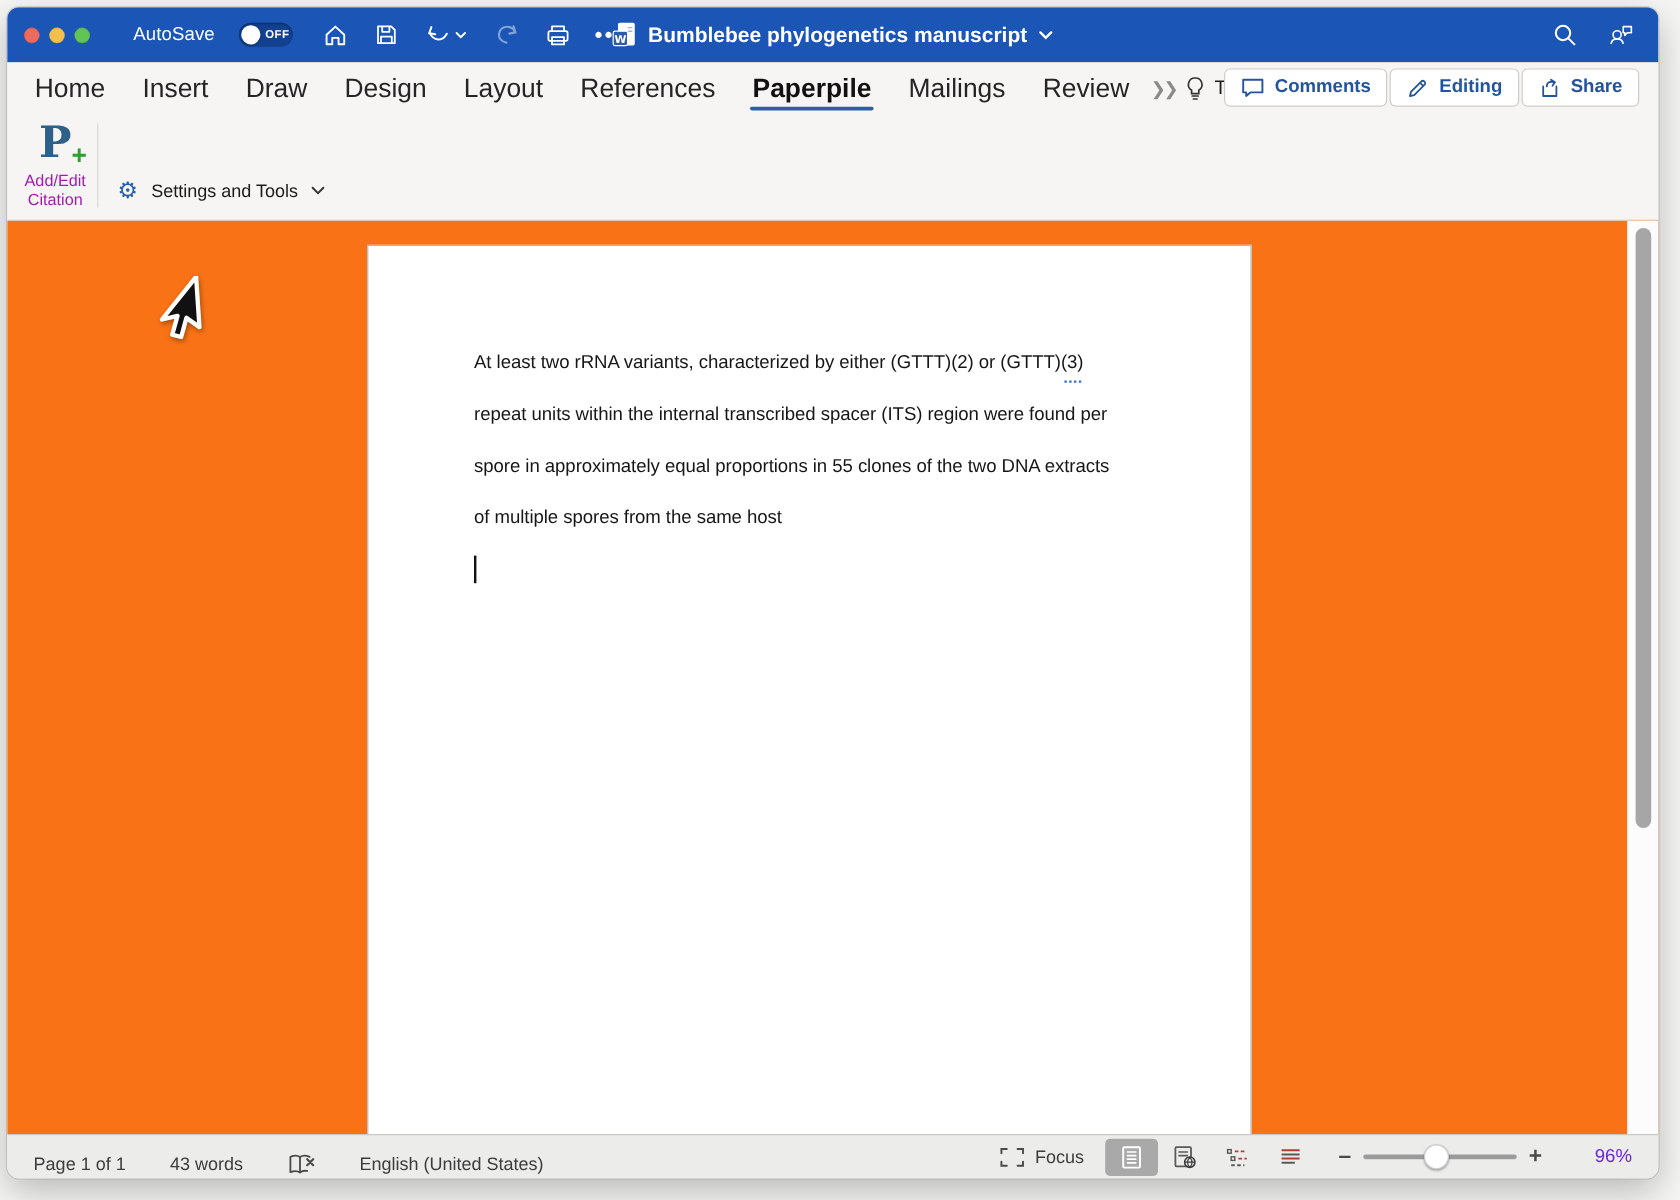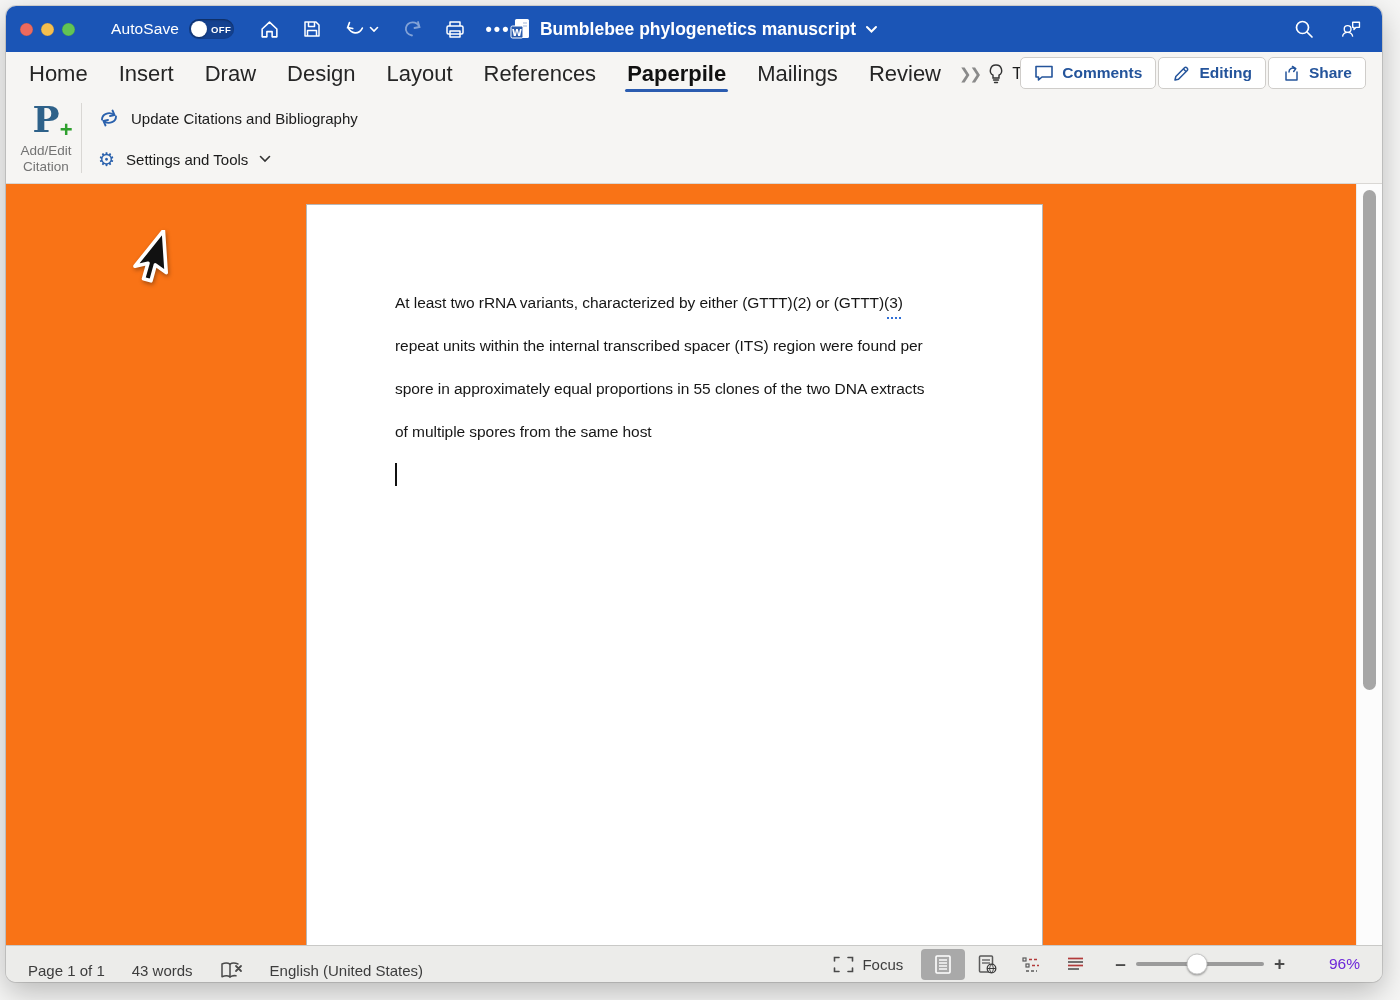--- a/index.html
+++ b/index.html
@@ -16,21 +16,21 @@
     position:relative; height:46px; background:#1b55b6;
     display:flex; align-items:center; color:#fff;
   }
   .traffic { display:flex; gap:8px; margin-left:14px; }
   .tl { width:13px; height:13px; border-radius:50%; }
   .tl.red    { background:#ed6a5e; box-shadow:inset 0 0 0 .5px rgba(0,0,0,.15); }
   .tl.yellow { background:#f5bf4f; box-shadow:inset 0 0 0 .5px rgba(0,0,0,.15); }
   .tl.green  { background:#61c455; box-shadow:inset 0 0 0 .5px rgba(0,0,0,.15); }
   .autosave-label { margin-left:36px; font-size:15.5px; font-weight:400; letter-spacing:.1px; }
   .autosave-toggle {
-    margin-left:10px; width:45px; height:20px; border-radius:10px;
+    margin-left:20px; width:45px; height:20px; border-radius:10px;
     background:#14418f; box-shadow:inset 0 1px 2px rgba(0,0,0,.35);
     display:flex; align-items:center; position:relative; cursor:default;
   }
   .autosave-knob { width:16px; height:16px; border-radius:50%; background:#fff; margin-left:2px; box-shadow:0 1px 2px rgba(0,0,0,.3); }
   .autosave-state { font-size:9.5px; font-weight:700; letter-spacing:.4px; margin-left:4px; }
   .tb-icons { display:flex; align-items:center; gap:21px; margin-left:24px; }
   .tb-icon { display:flex; align-items:center; justify-content:center; width:22px; height:22px; }
   .tb-icon svg { display:block; }
   .undo-wrap { display:flex; align-items:center; gap:2px; }
   .redo { opacity:.45; }
@@ -66,21 +66,21 @@
     background:#fff; border:1px solid #cfcdca; border-radius:5px;
     color:#24549b; font-size:15.5px; font-weight:700; cursor:default;
   }
 
   
   .ribbon { position:relative; height:89px; background:#f6f5f3; border-bottom:1px solid #d9d7d4; }
   .addedit { position:absolute; left:6px; top:4px; width:68px; text-align:center; cursor:default; }
   .pp-logo { position:relative; display:inline-block; height:42px; }
   .pp-p { font-size:36px; font-weight:800; color:#2e6189; font-family:"DejaVu Serif", serif; line-height:40px; }
   .pp-plus { position:absolute; right:-13px; bottom:2px; font-size:22px; font-weight:800; color:#2fa02e; line-height:18px; }
-  .addedit-label { margin-top:2px; font-size:13.5px; color:#737373; line-height:1.18; }
+  .addedit-label { margin-top:2px; font-size:13.5px; color:#a21caf; line-height:1.18; }
   .ribbon-divider { position:absolute; left:75px; top:8px; bottom:10px; width:1px; background:#d9d7d4; }
   .ribbon-row { position:absolute; left:92px; display:flex; align-items:center; gap:11px; font-size:15px; color:#1b1b1b; cursor:default; }
   .ribbon-row.r1 { top:10px; height:26px; }
   .ribbon-row.r2 { top:51px; height:26px; }
   .gear-glyph { font-family:"DejaVu Sans", sans-serif; font-size:19px; color:#2a61ad; line-height:19px; }
 
   
   .docarea { position:relative; height:761px; background:#f97316; overflow:hidden; }
   .page {
     position:absolute; left:300px; top:20px; width:737px; height:755px;
@@ -92,21 +92,21 @@
   .caret { position:absolute; left:88px; top:258px; width:1.5px; height:23px; background:#111; }
   .scrollstrip { position:absolute; right:0; top:0; bottom:0; width:26px; background:#fcfcfc; border-left:1px solid #ececec; }
   .scrollthumb { position:absolute; right:6px; top:6px; width:13px; height:500px; border-radius:7px; background:#a6a6a6; }
   .mouse-cursor { position:absolute; left:120px; top:46px; filter:drop-shadow(1px 2px 2px rgba(0,0,0,.35)); }
 
   
   .statusbar {
     height:37px; background:#ececea; border-top:1px solid #c9c9c7;
     display:flex; align-items:center; padding:0 22px; font-size:15px; color:#3d3d3d;
   }
-  .sb-left { display:flex; align-items:center; gap:27px;margin-top:13px; }
+  .sb-left { display:flex; align-items:center; gap:37px;margin-top:13px; }
   .sb-spacer { flex:1; }
   .sb-right { display:flex; align-items:center; }
   .focus-group { display:flex; align-items:center; gap:8px; margin-right:18px; }
   .view-btn { width:44px; height:31px; display:flex; align-items:center; justify-content:center; border-radius:4px; }
   .view-btn.selected { background:#a9a9a9; }
   .zoom-minus,.zoom-plus { font-size:19px; color:#4a4a4a; font-weight:700; padding:0 6px; }
   .zoom-minus { margin-left:12px; }
   .zoom-track { position:relative; width:128px; height:4px; background:#9b9b9b; border-radius:2px; margin:0 4px; }
   .zoom-thumb {
     position:absolute; left:48%; top:50%; transform:translate(-50%,-50%);
@@ -252,29 +252,20 @@
 
   <div class="ribbon">
     <div class="addedit">
       <div class="pp-logo">
         <span class="pp-p">P</span><span class="pp-plus">+</span>
       </div>
       <div class="addedit-label">Add/Edit Citation</div>
     </div>
     <div class="ribbon-divider"></div>
 
-    <div class="ribbon-row r1">
-      <svg width="22" height="20" viewBox="0 0 22 20" fill="none" stroke="#2a61ad" stroke-width="1.9" stroke-linecap="round">
-          <path d="M4 11.5 C4 6 11 3.5 15.5 6.5"></path>
-          <path d="M14.5 2.5 L16.5 7 L12 8"></path>
-          <path d="M18 8.5 C18 14 11 16.5 6.5 13.5"></path>
-          <path d="M7.5 17.5 L5.5 13 L10 12"></path>
-        </svg>
-      <span>Update Citations and Bibliography</span>
-    </div>
 
     <div class="ribbon-row r2">
       <span class="gear-glyph">⚙</span>
       <span>Settings and Tools</span>
       <svg width="12" height="8" viewBox="0 0 12 8" fill="none" stroke="#333" stroke-width="1.6" stroke-linecap="round">
           <path d="M1.5 1.5 L6 6 L10.5 1.5"></path>
         </svg>
     </div>
   </div>
 

